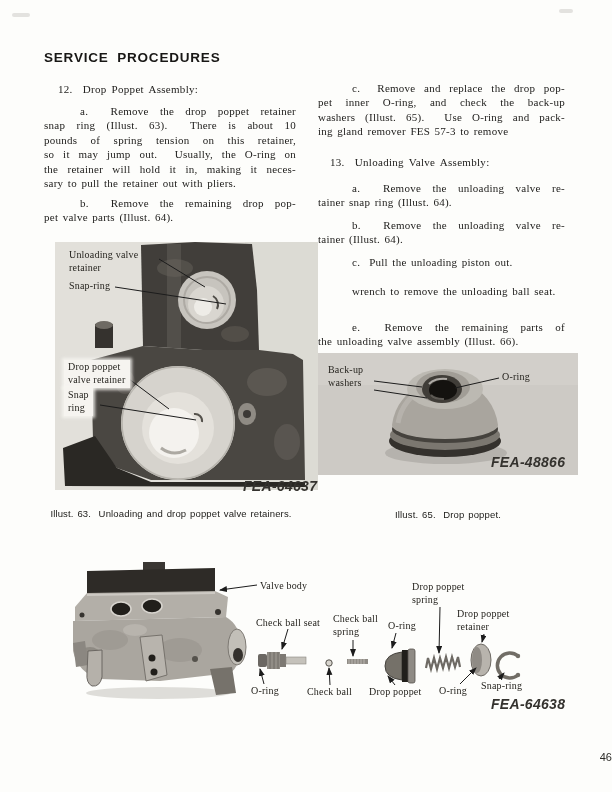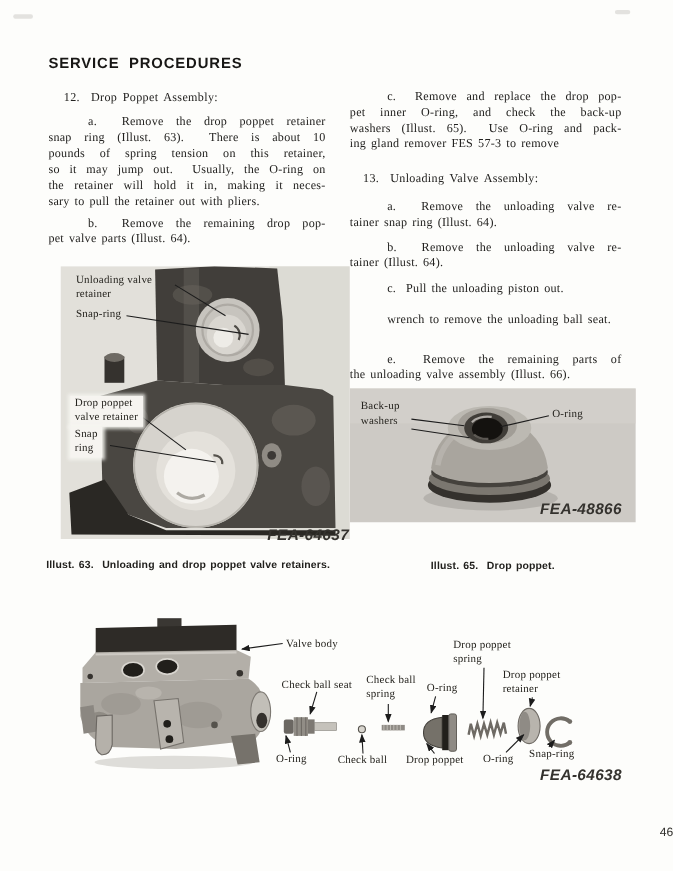--- a/index.html
+++ b/index.html
@@ -30,21 +30,21 @@
     letter-spacing:0.2px; color:#26241f; white-space:pre-wrap;
   }
   .fig-label.boxed { background:#f6f4f0; padding:1px 4px 2px 4px; box-shadow:0 0 3px 2px rgba(246,244,240,.85); }
   .photo-code {
     position:absolute; font-family:"Liberation Sans","DejaVu Sans",sans-serif;
     font-weight:bold; font-style:italic; font-size:14px; letter-spacing:0.3px; color:#34322e;
   }
   .caption {
     position:absolute; text-align:center;
     font-family:"Liberation Sans","DejaVu Sans",sans-serif;
-    font-weight:bold; font-size:9.5px; letter-spacing:0.15px; word-spacing:1px;
+    font-weight:normal; font-size:9.5px; letter-spacing:0.15px; word-spacing:1px;
     color:#21201d; white-space:pre-wrap;
   }
   .page-number {
     position:absolute; left:0; top:751px; width:612px; text-align:right;
     font-family:"Liberation Sans","DejaVu Sans",sans-serif;
     font-size:11px; color:#2c2b28;
   }
   .smudge { position:absolute; background:#e3e2df; border-radius:2px; }
 </style>
 </head>

